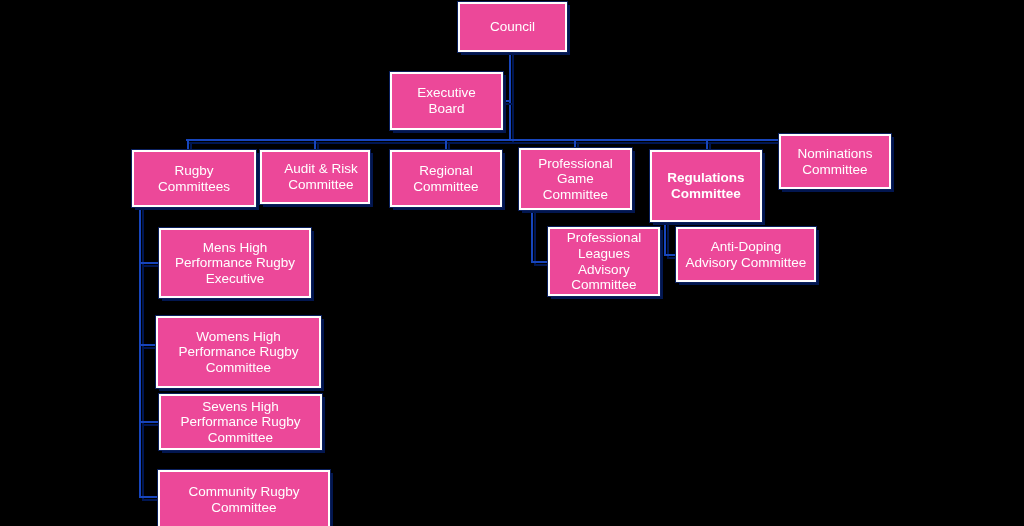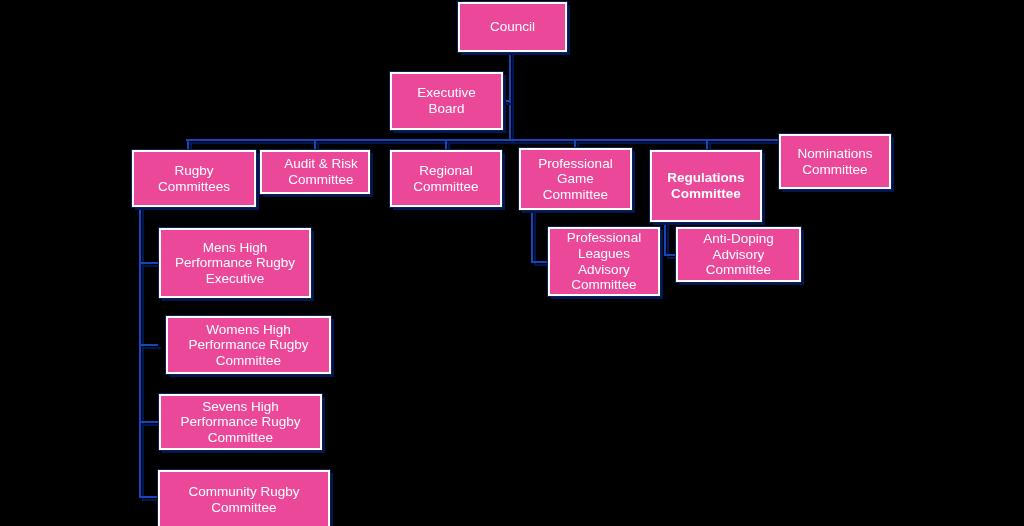--- a/index.html
+++ b/index.html
@@ -65,52 +65,52 @@
   <div class="line" style="left:666px; top:254px; width:10px; height:2px;"></div>
 
   <div class="node" style="left:458px; top:2px; width:109px; height:50px;">Council</div>
 
   <div class="node" style="left:390px; top:72px; width:113px; height:58px;">Executive
 Board</div>
 
   <div class="node" style="left:132px; top:150px; width:124px; height:57px;">Rugby
 Committees</div>
 
-  <div class="node" style="left:260px; top:150px; width:110px; height:44px;padding-left:16px;">Audit &amp; Risk
+  <div class="node" style="left:260px; top:150px; width:110px; height:54px;padding-left:16px;">Audit &amp; Risk
 Committee</div>
 
   <div class="node" style="left:390px; top:150px; width:112px; height:57px;">Regional
 Committee</div>
 
   <div class="node" style="left:519px; top:148px; width:113px; height:62px;">Professional
 Game
 Committee</div>
 
   <div class="node" style="left:650px; top:150px; width:112px; height:72px;font-weight:bold;">Regulations
 Committee</div>
 
   <div class="node" style="left:779px; top:134px; width:112px; height:55px;">Nominations
 Committee</div>
 
   <div class="node" style="left:159px; top:228px; width:152px; height:70px;">Mens High
 Performance Rugby
 Executive</div>
 
-  <div class="node" style="left:166px; top:316px; width:165px; height:58px;">Womens High
+  <div class="node" style="left:156px; top:316px; width:165px; height:72px;">Womens High
 Performance Rugby
 Committee</div>
 
   <div class="node" style="left:159px; top:394px; width:163px; height:56px;">Sevens High
 Performance Rugby
 Committee</div>
 
   <div class="node" style="left:158px; top:470px; width:172px; height:60px;">Community Rugby
 Committee</div>
 
   <div class="node" style="left:548px; top:227px; width:112px; height:69px;">Professional
 Leagues
 Advisory
 Committee</div>
 
-  <div class="node" style="left:676px; top:227px; width:125px; height:55px;">Anti-Doping
+  <div class="node" style="left:676px; top:227px; width:140px; height:55px;">Anti-Doping
 Advisory Committee</div>
 
 </div>
 
 </body></html>

